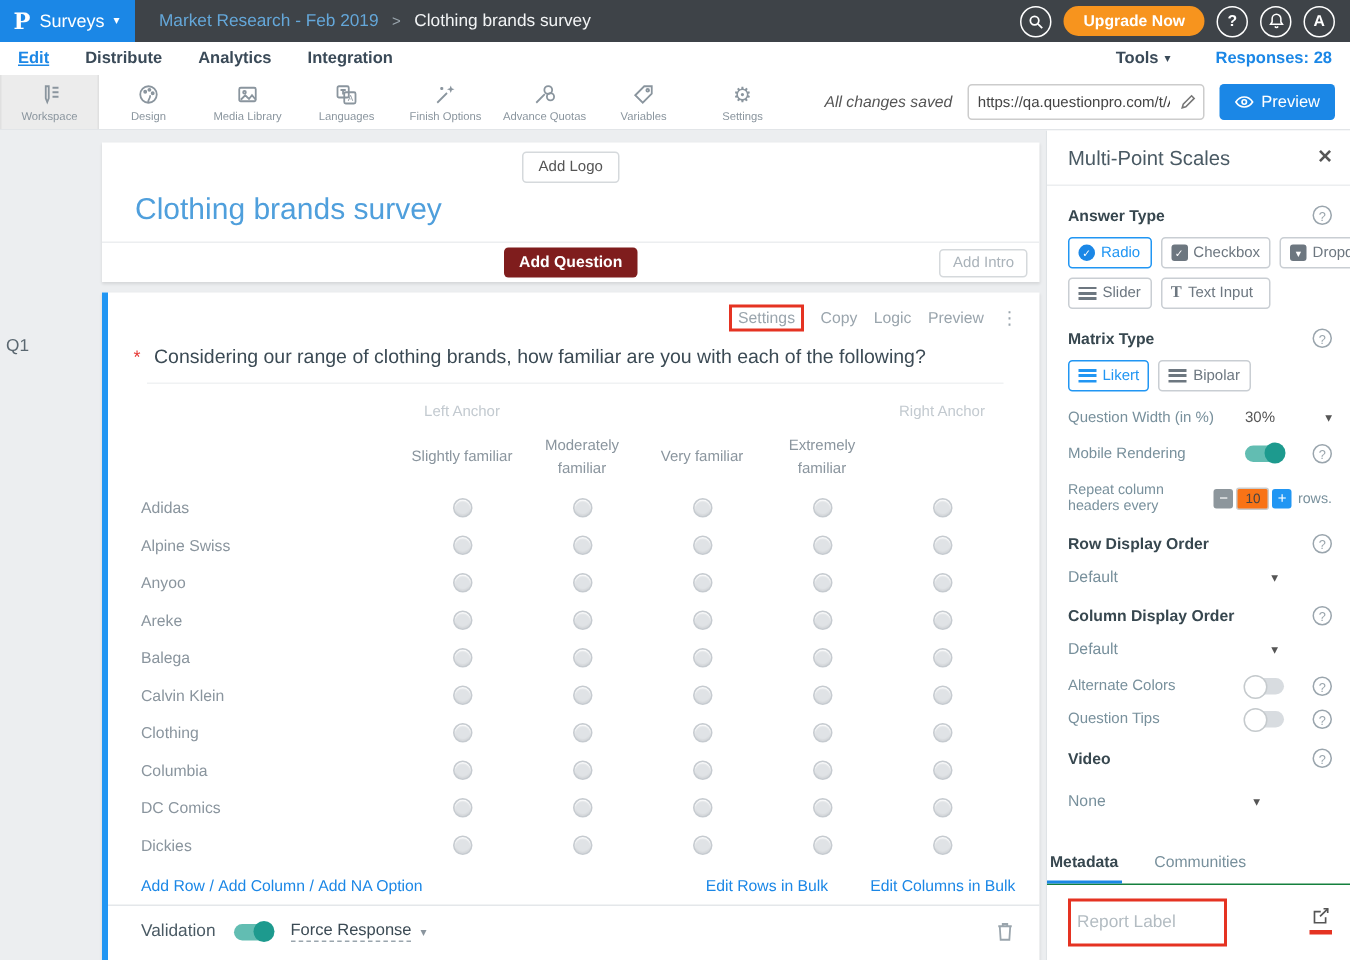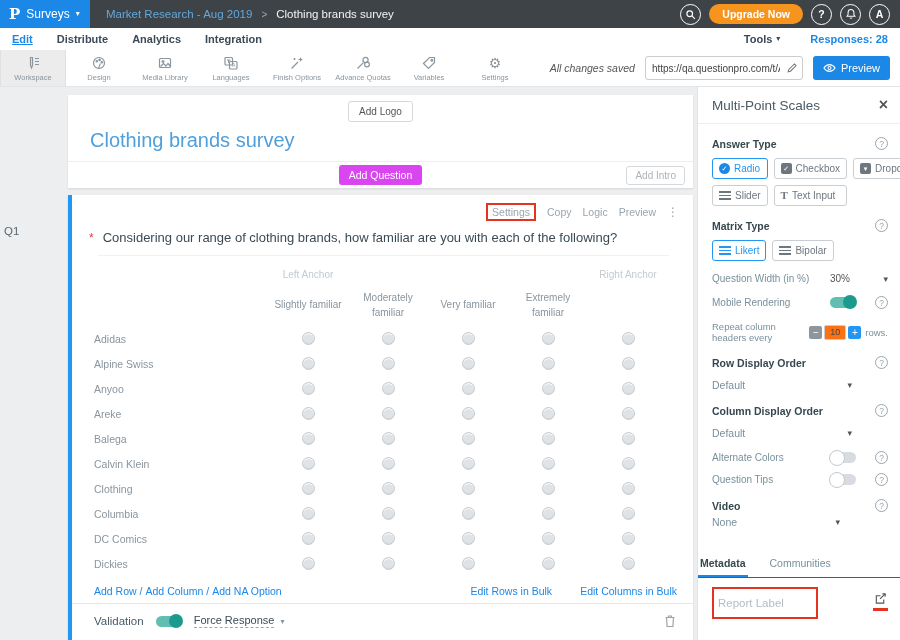--- a/index.html
+++ b/index.html
@@ -46,21 +46,21 @@
   
   .workarea { position:relative; height:553px; display:flex; }
   .q1 { position:absolute; left:4px; top:138px; font-size:11.5px; color:#5a6770; }
   .canvas { width:697px; padding:8px 0 0 68px; }
 
   .header-card { width:625px; background:#fff; box-shadow:0 1px 2px rgba(0,0,0,.10); }
   .add-logo-row { display:flex; justify-content:center; padding-top:6px; }
   .add-logo { border:1px solid #d5d9dc; border-radius:3px; padding:4px 10px; font-size:10px; color:#555; background:#fff; cursor:pointer; }
   .survey-title { color:#4f9fdc; font-size:20px; font-weight:400; padding:7px 0 9px 22px; }
   .strip { border-top:1px solid #eceef0; position:relative; height:27px; display:flex; align-items:center; justify-content:center; }
-  .add-question { background:#d946ef; color:#fff; font-size:10.5px; padding:4px 10px; border-radius:3px; cursor:pointer; }
+  .add-question { background:#7f1d1d; color:#fff; font-size:10.5px; padding:4px 10px; border-radius:3px; cursor:pointer;font-weight:bold; }
   .add-intro { position:absolute; right:8px; border:1px solid #d5d9dc; color:#aab3ba; font-size:10px; padding:3px 8px; border-radius:3px; background:#fff; cursor:pointer; }
 
   .question-card { width:625px; background:#fff; margin-top:7px; border-left:4px solid #2196f3; box-shadow:0 1px 2px rgba(0,0,0,.10); height:447px; position:relative; padding-top:8px; }
   .actions { display:flex; justify-content:flex-end; align-items:center; gap:11px; padding-right:14px; font-size:10.5px; color:#9aa5ad; height:18px; }
   .action { cursor:pointer; }
   .settings-hl { border:2px solid #e53322; padding:1px 4px; }
   .more-dots { font-size:12px; color:#9aa5ad; cursor:pointer; }
   .qline { display:flex; gap:9px; padding:9px 24px 10px 17px; font-size:13px; color:#3b4a54; font-weight:500; }
   .req { color:#e53935; font-size:12px; padding-top:1px; }
   .q-div { border-top:1px solid #f0f2f3; margin:0 24px 0 26px; }
@@ -139,21 +139,21 @@
 </head>
 <body>
 
 <div class="topbar">
   <div class="logo">
     <span class="logo-mark">P</span>
     <span>Surveys</span>
     <span class="caret">▾</span>
   </div>
   <div class="crumbs">
-    <span class="crumb-folder">Market Research - Aug 2019</span>
+    <span class="crumb-folder">Market Research - Feb 2019</span>
     <span class="crumb-sep">&gt;</span>
     <span class="crumb-current">Clothing brands survey</span>
   </div>
   <div class="top-right">
     <span class="circle-btn">
       <svg viewBox="0 0 14 14" style="width:11px;height:11px;stroke:#fff;fill:none;stroke-width:1.5">
           <circle cx="6" cy="6" r="3.6"></circle>
           <path d="M8.8 8.8L12.5 12.5"></path>
         </svg>
     </span>
@@ -629,21 +629,21 @@
     <div class="kv-row" style="margin-top:9px">
       <span class="kv-label">Question Tips</span>
       <span class="toggle off"></span>
       <span class="help row-help">?</span>
     </div>
 
     <div class="sb-sec-row">
       <span class="sb-label-bold">Video</span>
       <span class="help">?</span>
     </div>
-    <div class="select-row" style="margin-top:4px">
+    <div class="select-row" style="margin-top:16px">
       <span>None</span>
       <span class="select-caret" style="right:48px">▾</span>
     </div>
 
     <div class="sb-tabs">
       <span class="sb-tab active">Metadata</span>
       <span class="sb-tab inactive">Communities</span>
     </div>
 
     <div class="report-row">

